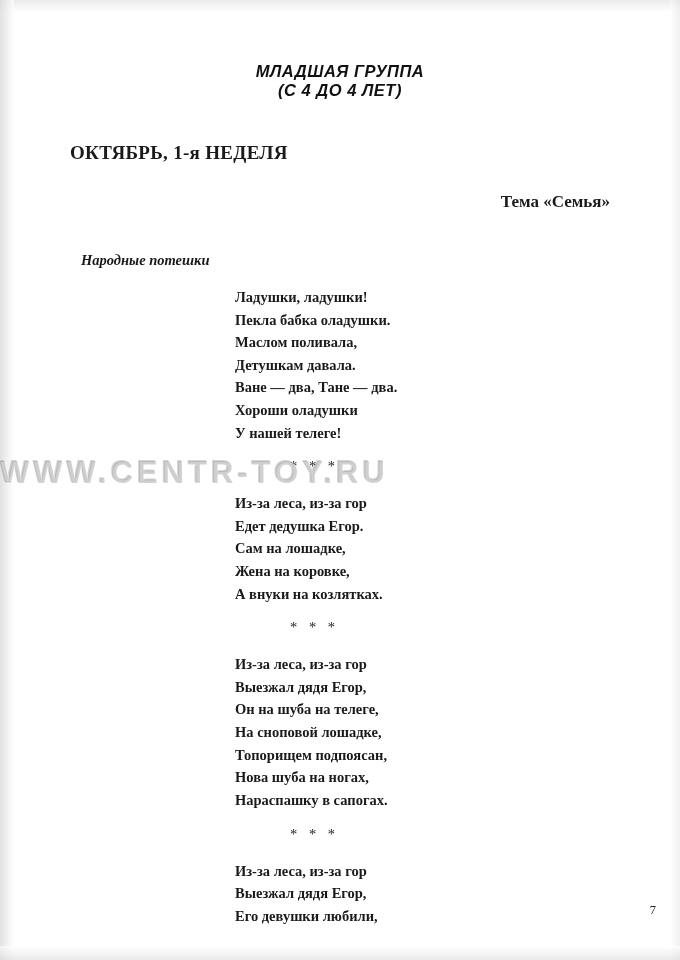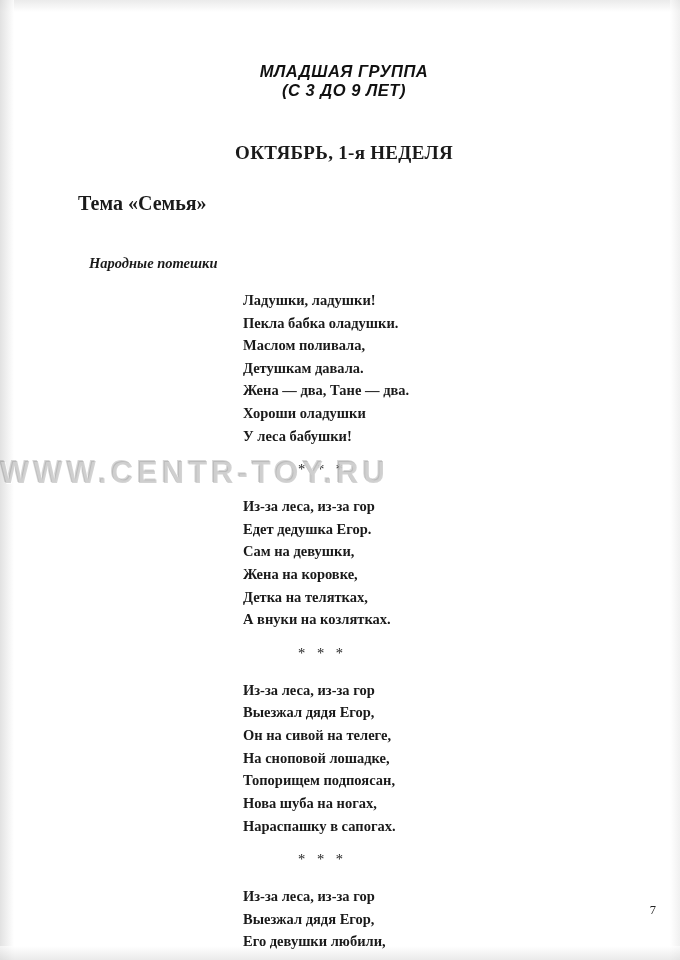--- a/index.html
+++ b/index.html
@@ -13,21 +13,20 @@
     font-family: "Liberation Serif", serif;
     color: #1a1a1a;
     overflow: hidden;
   }
   .page {
     position: relative;
     width: 680px;
     height: 960px;
     box-sizing: border-box;
     overflow: hidden;
-    padding-left: 8px;
   }
 
   
   .edge-left {
     position: absolute;
     left: 0; top: 0;
     width: 14px; height: 960px;
     background: linear-gradient(to right, #d8d8d8, #ffffff);
     opacity: .75;
   }
@@ -68,31 +67,30 @@
     letter-spacing: .5px;
     line-height: 1.15;
     color: #111;
   }
   .group-title .line2 {
     display: block;
   }
 
   .month-week {
     margin-top: 42px;
-    text-align: center;
     font-weight: bold;
     font-size: 19px;
     letter-spacing: .3px;
   }
 
   .theme {
     margin-top: 28px;
-    text-align: left;
-    font-weight: bold;
-    font-size: 20px;
+    text-align: right;
+    font-weight: bold;
+    font-size: 17px;
   }
 
   .section-label {
     margin-top: 40px;
     margin-left: 11px;
     font-weight: bold;
     font-style: italic;
     font-size: 14.5px;
   }
 
@@ -150,56 +148,55 @@
 
   <div class="edge-top"></div>
   <div class="edge-left"></div>
   <div class="edge-right"></div>
   <div class="edge-bottom"></div>
 
   <div class="content">
 
     <div class="group-title">
       <span>МЛАДШАЯ ГРУППА</span>
-      <span class="line2">(С 3 ДО 9 ЛЕТ)</span>
+      <span class="line2">(С 4 ДО 4 ЛЕТ)</span>
     </div>
 
     <div class="month-week">ОКТЯБРЬ, 1-я НЕДЕЛЯ</div>
 
     <div class="theme">Тема «Семья»</div>
 
     <div class="section-label">Народные потешки</div>
 
     <div class="poem">
       <div>Ладушки, ладушки!</div>
       <div>Пекла бабка оладушки.</div>
       <div>Маслом поливала,</div>
       <div>Детушкам давала.</div>
-      <div>Жена — два, Тане — два.</div>
+      <div>Ване — два, Тане — два.</div>
       <div>Хороши оладушки</div>
-      <div>У леса бабушки!</div>
+      <div>У нашей телеге!</div>
     </div>
 
     <div class="stars">* * *</div>
 
     <div class="poem">
       <div>Из-за леса, из-за гор</div>
       <div>Едет дедушка Егор.</div>
-      <div>Сам на девушки,</div>
+      <div>Сам на лошадке,</div>
       <div>Жена на коровке,</div>
-      <div>Детка на телятках,</div>
       <div>А внуки на козлятках.</div>
     </div>
 
     <div class="stars">* * *</div>
 
     <div class="poem">
       <div>Из-за леса, из-за гор</div>
       <div>Выезжал дядя Егор,</div>
-      <div>Он на сивой на телеге,</div>
+      <div>Он на шуба на телеге,</div>
       <div>На сноповой лошадке,</div>
       <div>Топорищем подпоясан,</div>
       <div>Нова шуба на ногах,</div>
       <div>Нараспашку в сапогах.</div>
     </div>
 
     <div class="stars">* * *</div>
 
     <div class="poem">
       <div>Из-за леса, из-за гор</div>

